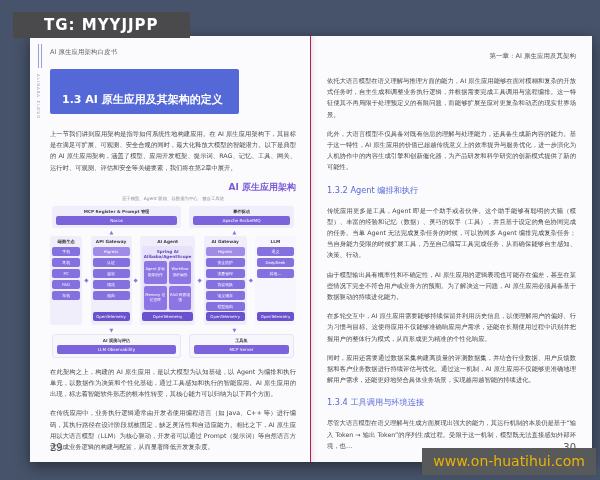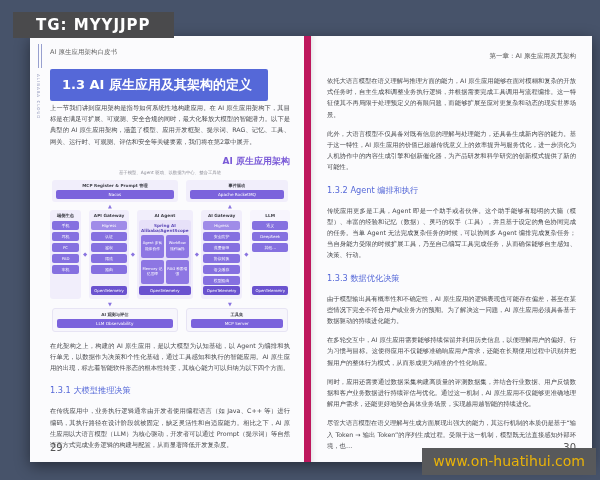--- a/index.html
+++ b/index.html
@@ -6,51 +6,51 @@
   body{
     width:600px;height:480px;position:relative;overflow:hidden;
     background:#47536a;
     font-family:"DejaVu Sans","Liberation Sans",sans-serif;
     -webkit-font-smoothing:antialiased;
   }
   
   .tg-badge{
     position:absolute;left:13px;top:12px;z-index:30;
     background:#4a4a4c;color:#fff;font-weight:bold;font-size:15px;
-    letter-spacing:1px;padding:4px 23px;line-height:1.2;text-align:right;
+    letter-spacing:1px;padding:4px 31px;line-height:1.2;text-align:right;
   }
   .site-badge{
     position:absolute;right:4px;bottom:5px;z-index:30;
     background:#58595b;color:#eab308;font-size:14px;
     padding:5px 11px;line-height:1.2;
   }
   
   .spread{
     position:absolute;left:30px;top:36px;width:562px;height:426px;
     display:flex;background:#fbfbfd;
     box-shadow:0 4px 14px rgba(0,0,0,.45);
   }
   .page{position:relative;background:#fbfbfd;box-sizing:border-box;}
-  .page-left{width:281px;border-right:7px solid #be185d;padding:10px 14px 10px 20px;}
+  .page-left{width:281px;border-right:1px solid #be185d;padding:10px 14px 10px 20px;}
   .page-right{width:290px;padding:12px 16px 10px 16px;box-shadow:inset 6px 0 8px -8px rgba(0,0,0,.25);}
   
   .rail{position:absolute;left:6px;top:8px;width:8px;}
   .rail-lines{width:2px;height:24px;border-left:1px solid #98a0cf;border-right:1px solid #98a0cf;margin-left:2px;}
   .rail-text{
     writing-mode:vertical-rl;text-orientation:mixed;
     font-size:4px;letter-spacing:1px;color:#8d93b8;margin-top:6px;margin-left:0px;
   }
   
   .runhead{font-size:6.5px;color:#666;margin:2px 0 10px 0;}
   .runhead-r{font-size:6.5px;color:#555;text-align:right;margin:4px 0 14px 0;}
   
   .banner{
     position:relative;display:inline-block;
-    background:#5568d8;color:#fff;font-weight:bold;font-size:13px;
-    padding:7px 16px 7px 12px;border-radius:2px;margin:2px 0 1px 0;
+    background:#5568d8;color:#fff;font-weight:bold;font-size:11px;
+    padding:23px 16px 7px 12px;border-radius:2px;margin:2px 0 14px 0;
   }
   .banner::after{
     content:"";position:absolute;right:-5px;top:-4px;width:9px;height:9px;
     background:#3d4fb0;transform:skewX(-18deg);z-index:-1;border-radius:1px;
   }
   
   .para{
     font-size:6.3px;line-height:1.78;color:#47484c;text-align:justify;
     margin:0 0 8px 0;
   }
@@ -195,38 +195,37 @@
         </div>
         <div class="group group-white g45">
           <div class="group-label">工具集</div>
           <div class="bar-chip">MCP Server</div>
         </div>
       </div>
     </div>
 
     <p class="para">在此架构之上，构建的 AI 原生应用，是以大模型为认知基础，以 Agent 为编排和执行单元，以数据作为决策和个性化基础，通过工具感知和执行的智能应用。AI 原生应用的出现，标志着智能软件形态的根本性转变，其核心能力可以归纳为以下四个方面。</p>
 
-    <div class="sec-title">1.3.1 大模型推理决策</div>
     <p class="para">在传统应用中，业务执行逻辑通常由开发者使用编程语言（如 Java、C++ 等）进行编码，其执行路径在设计阶段就被固定，缺乏灵活性和自适应能力。相比之下，AI 原生应用以大语言模型（LLM）为核心驱动，开发者可以通过 Prompt（提示词）等自然语言方式完成业务逻辑的构建与配置，从而显著降低开发复杂度。</p>
 
     <div class="pageno pageno-l">29</div>
   </div>
 
   <div class="page page-right">
     <div class="runhead-r">第一章：AI 原生应用及其架构</div>
 
     <p class="para">依托大语言模型在语义理解与推理方面的能力，AI 原生应用能够在面对模糊和复杂的开放式任务时，自主生成和调整业务执行逻辑，并根据需要完成工具调用与流程编排。这一特征使其不再局限于处理预定义的有限问题，而能够扩展至应对更复杂和动态的现实世界场景。</p>
     <p class="para">此外，大语言模型不仅具备对既有信息的理解与处理能力，还具备生成新内容的能力。基于这一特性，AI 原生应用的价值已超越传统意义上的效率提升与服务优化，进一步演化为人机协作中的内容生成引擎和创新催化器，为产品研发和科学研究的创新模式提供了新的可能性。</p>
 
     <div class="sec-title">1.3.2 Agent 编排和执行</div>
     <p class="para">传统应用更多是工具，Agent 即是一个助手或者伙伴。这个助手能够有聪明的大脑（模型）、丰富的经验和记忆（数据）、灵巧的双手（工具），并且基于设定的角色协同完成的任务。当单 Agent 无法完成复杂任务的时候，可以协同多 Agent 编排完成复杂任务；当自身能力受限的时候扩展工具，乃至自己编写工具完成任务，从而确保能够自主感知、决策、行动。</p>
 
-    <div class="sec-title">1.3.3 数据优化决策</div>
     <p class="para">由于模型输出具有概率性和不确定性，AI 原生应用的逻辑表现也可能存在偏差，甚至在某些情况下完全不符合用户或业务方的预期。为了解决这一问题，AI 原生应用必须具备基于数据驱动的持续进化能力。</p>
     <p class="para">在多轮交互中，AI 原生应用需要能够持续保留并利用历史信息，以便理解用户的偏好、行为习惯与目标。这使得应用不仅能够准确响应用户需求，还能在长期使用过程中识别并把握用户的整体行为模式，从而形成更为精准的个性化响应。</p>
     <p class="para">同时，应用还需要通过数据采集构建高质量的评测数据集，并结合行业数据、用户反馈数据和客户业务数据进行持续评估与优化。通过这一机制，AI 原生应用不仅能够更准确地理解用户需求，还能更好地契合具体业务场景，实现越用越智能的持续进化。</p>
 
+    <div class="sec-title">1.3.4 工具调用与环境连接</div>
     <p class="para">尽管大语言模型在语义理解与生成方面展现出强大的能力，其运行机制的本质仍是基于“输入 Token → 输出 Token”的序列生成过程。受限于这一机制，模型既无法直接感知外部环境，也…</p>
 
     <div class="pageno pageno-r">30</div>
   </div>
 
 </div>
 
 </body></html>

